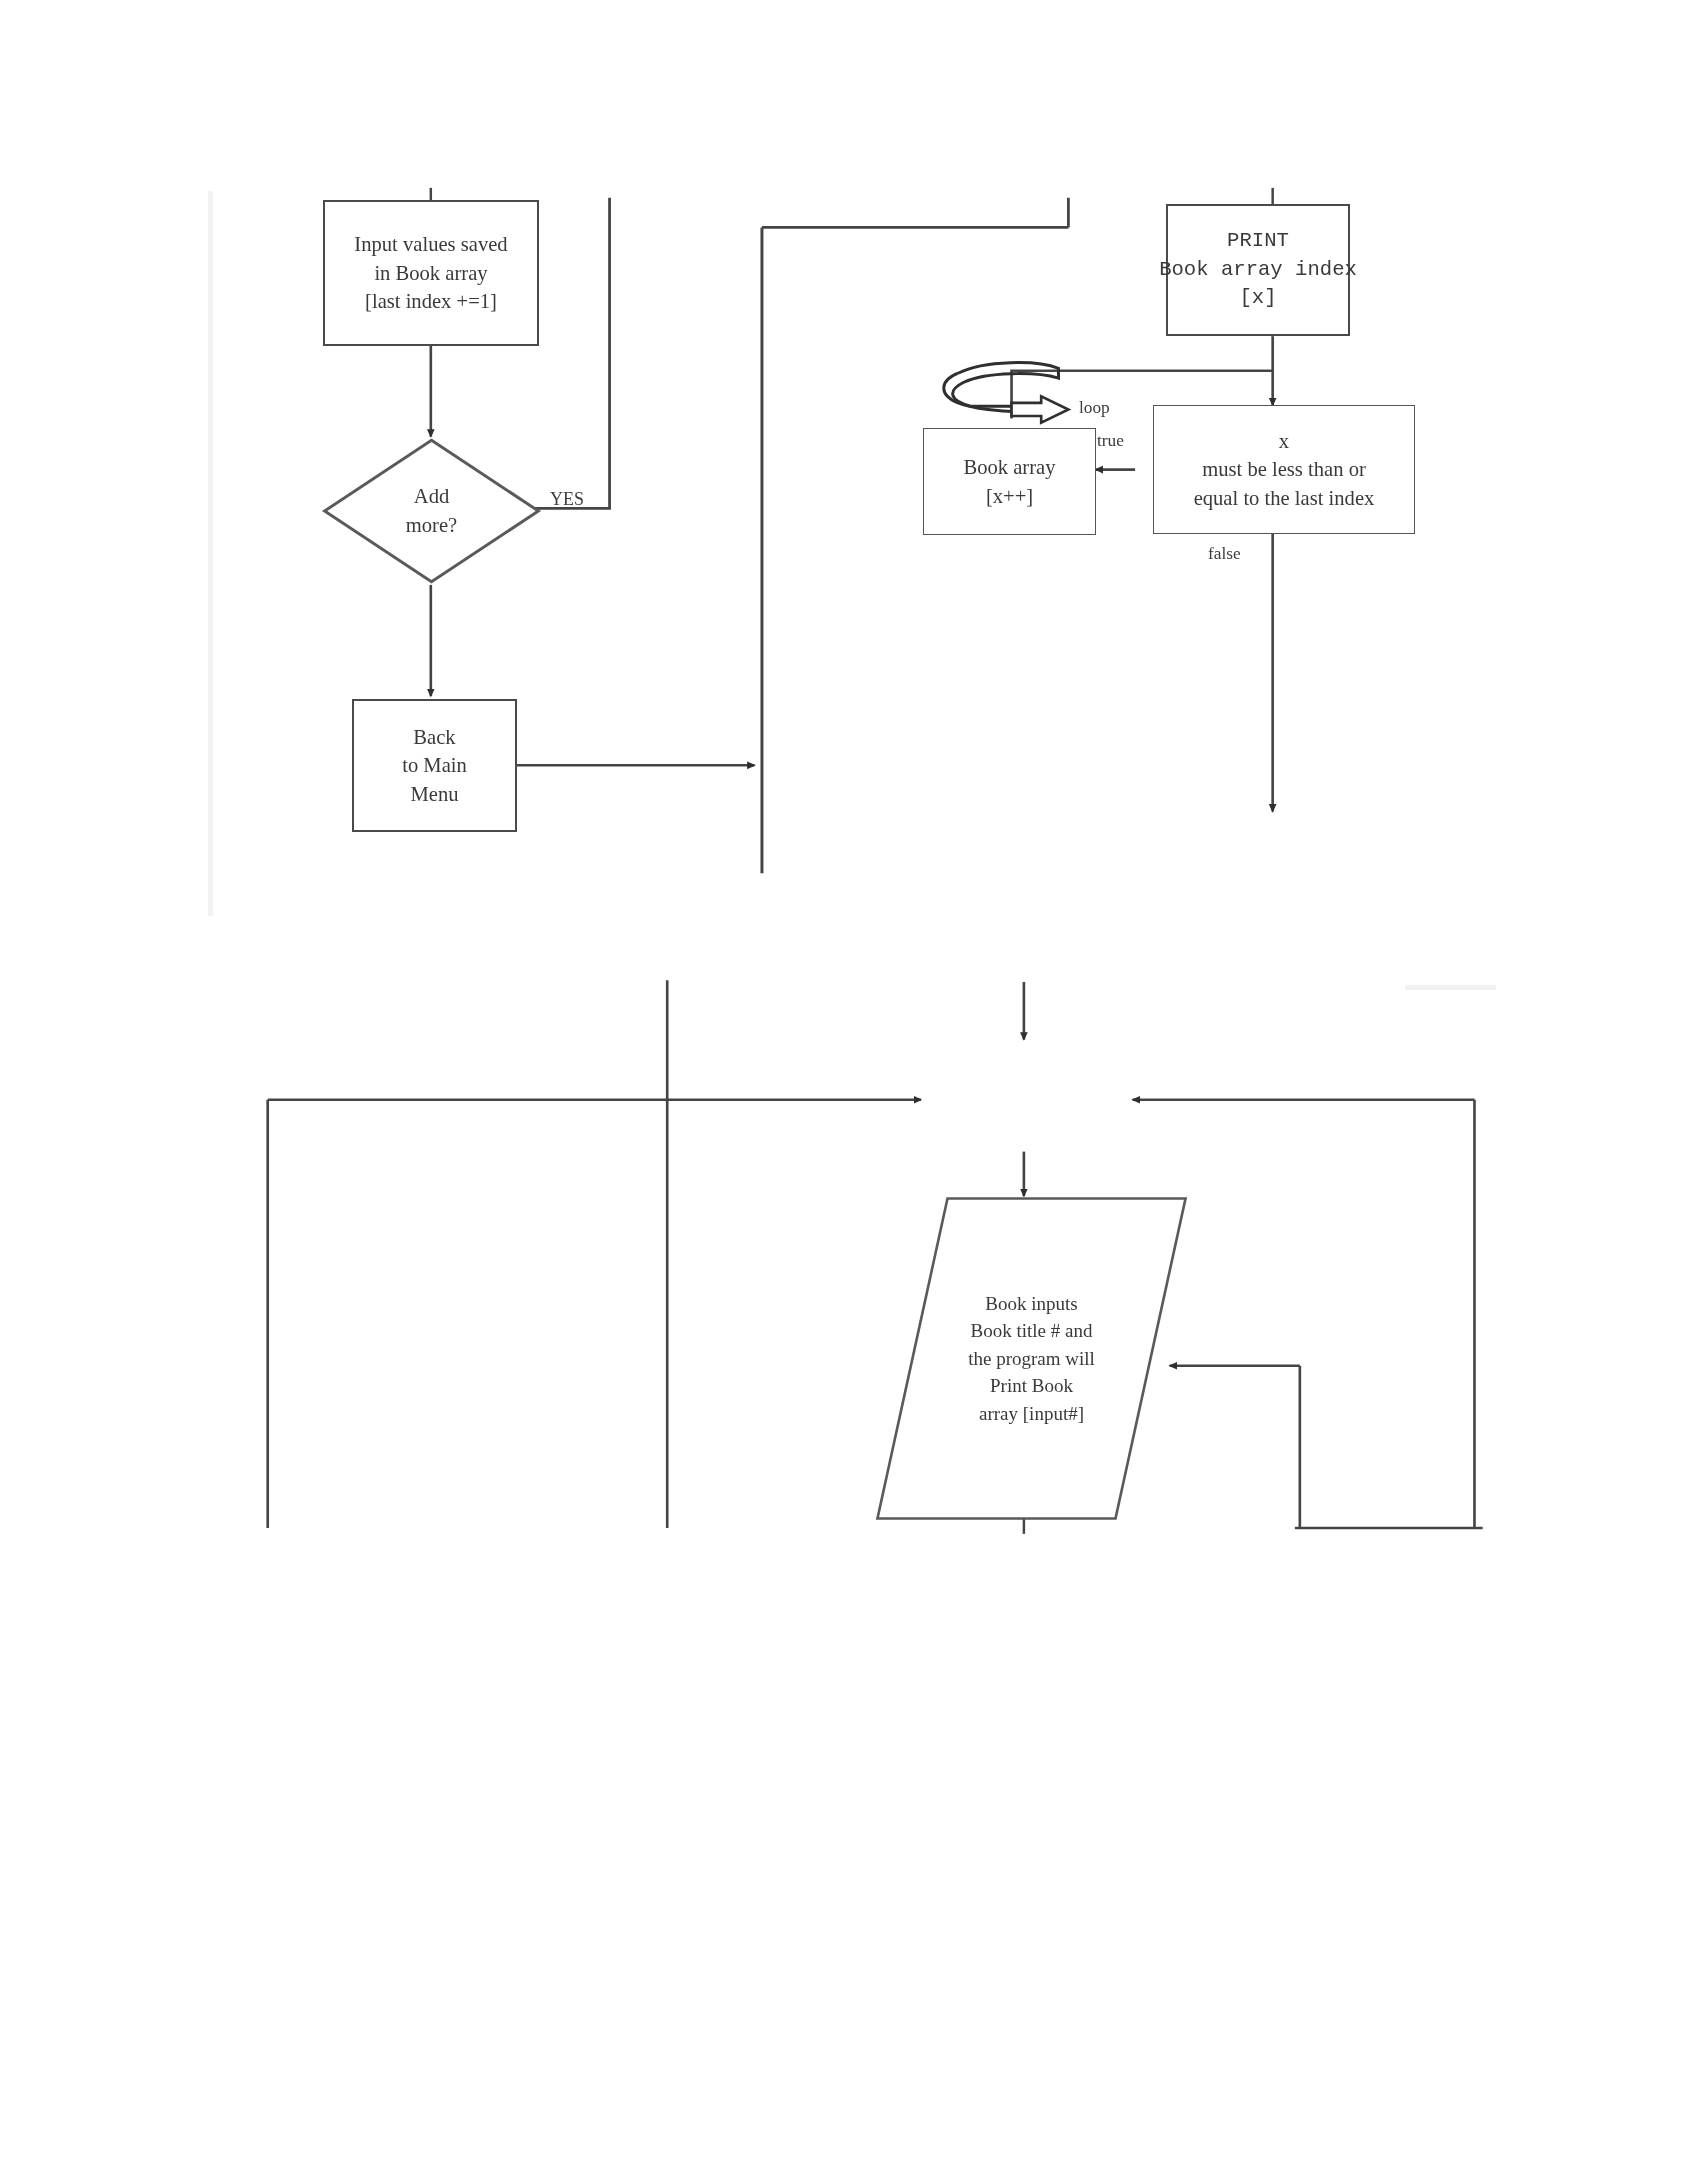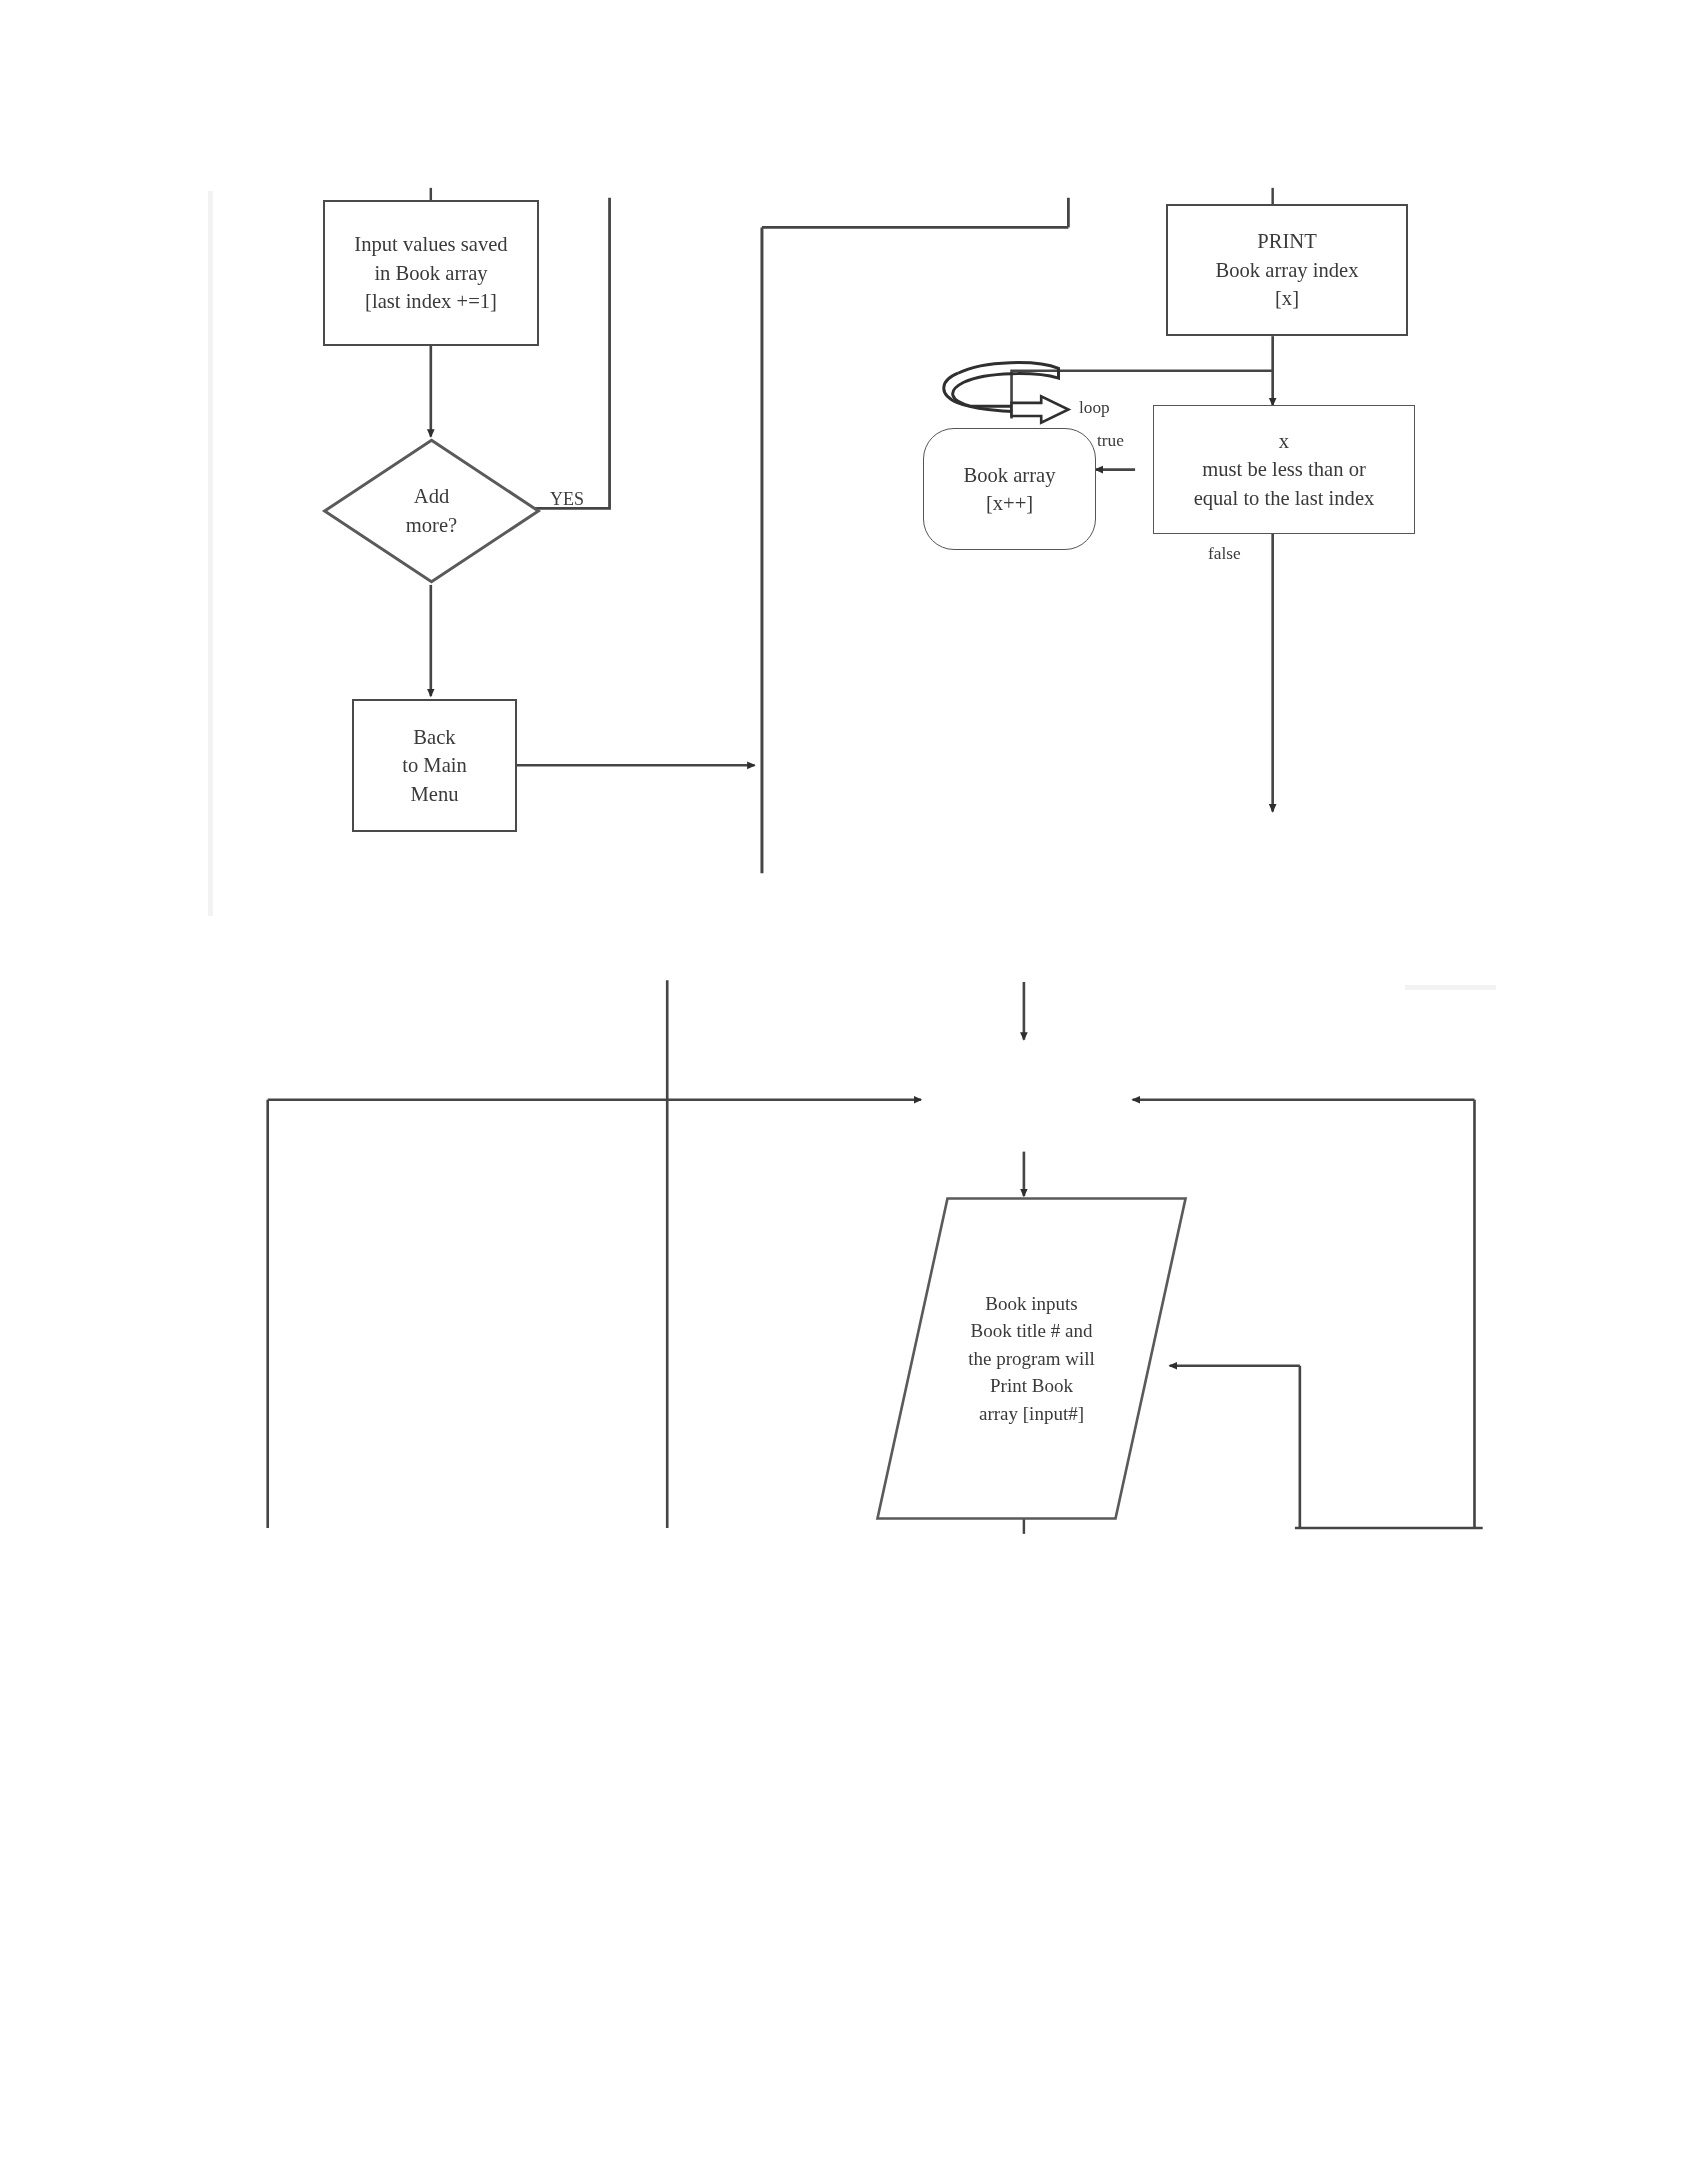--- a/index.html
+++ b/index.html
@@ -200,31 +200,31 @@
   </div>
 
   <div class="edge-label" style="left:550px; top:489px; font-size:18px;">YES</div>
 
   <div class="node" style="left:352px; top:699px; width:165px; height:133px; font-size:20.6px;">
     <span class="line">Back</span>
     <span class="line">to Main</span>
     <span class="line">Menu</span>
   </div>
 
-  <div class="node" style="left:1166px; top:204px; width:242px; height:132px; font-size:20.6px;">
+  <div class="node" style="left:1166px; top:204px; width:184px; height:132px; font-size:20.6px;font-family:Liberation Mono, monospace;">
     <span class="line">PRINT</span>
     <span class="line">Book array index</span>
     <span class="line">[x]</span>
   </div>
 
   <div class="edge-label" style="left:1079px; top:398px; font-size:17.3px;">loop</div>
 
   <div class="edge-label" style="left:1097px; top:431px; font-size:17.3px;">true</div>
 
-  <div class="node thin" style="left:923px; top:428px; width:173px; height:122px; font-size:20.6px;border-radius:31px;">
+  <div class="node thin" style="left:923px; top:428px; width:173px; height:107px; font-size:20.6px;">
     <span class="line">Book array</span>
     <span class="line">[x++]</span>
   </div>
 
   <div class="node thin" style="left:1153px; top:405px; width:262px; height:129px; font-size:20.6px;">
     <span class="line">x</span>
     <span class="line">must be less than or</span>
     <span class="line">equal to the last index</span>
   </div>
 

